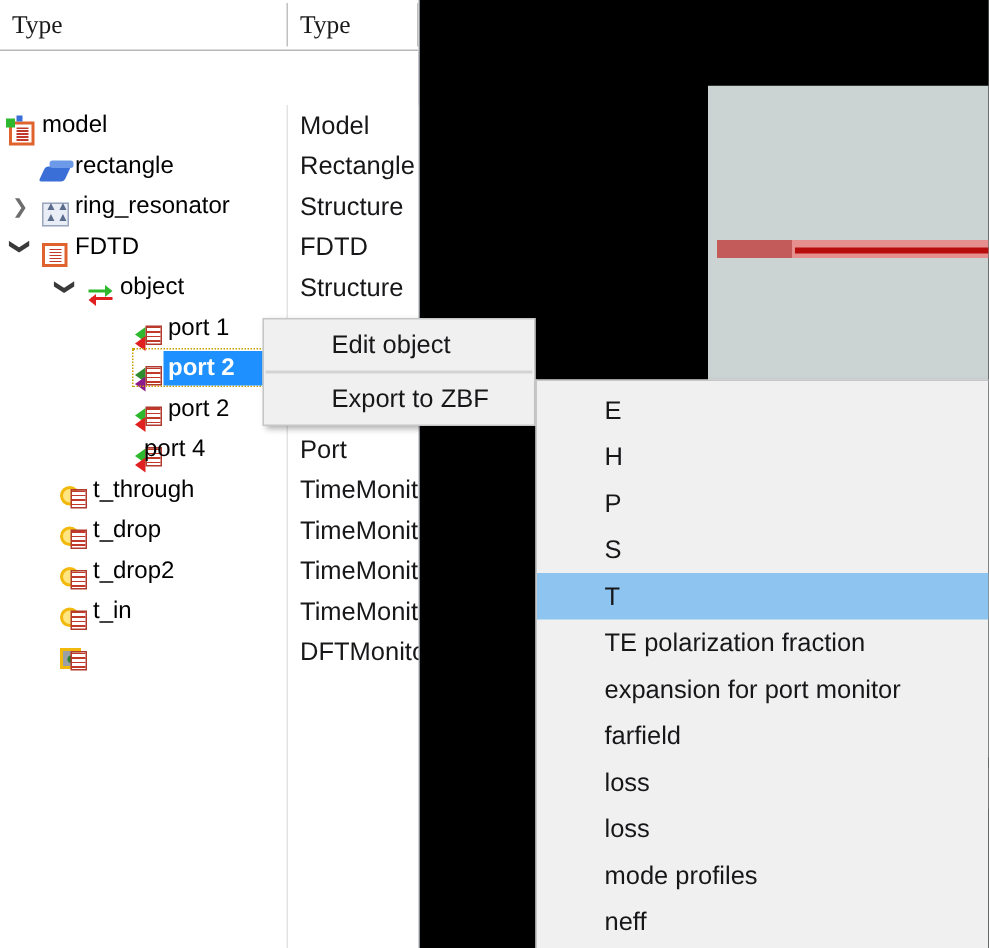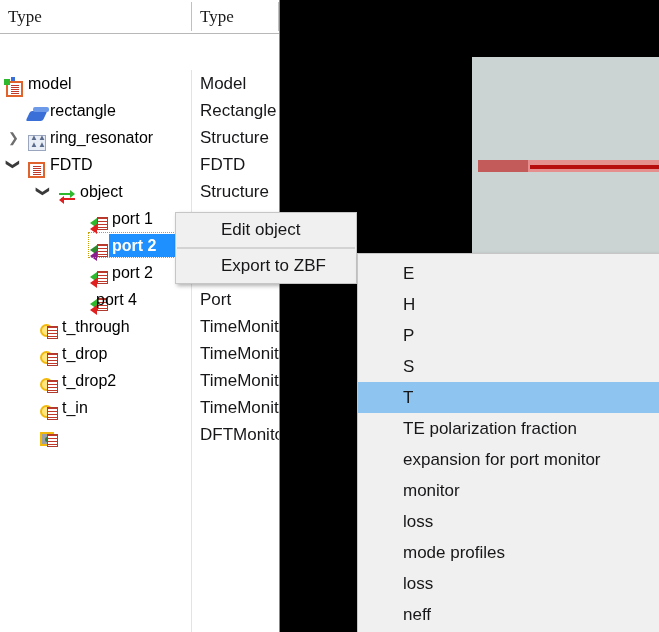--- a/index.html
+++ b/index.html
@@ -357,19 +357,19 @@
 
 <div id="sub-menu">
   <div id="sub-items">
       <div class="sub-item">E</div>
       <div class="sub-item">H</div>
       <div class="sub-item">P</div>
       <div class="sub-item">S</div>
       <div class="sub-item hl">T</div>
       <div class="sub-item">TE polarization fraction</div>
       <div class="sub-item">expansion for port monitor</div>
-      <div class="sub-item">monitor</div>
+      <div class="sub-item">farfield</div>
+      <div class="sub-item">loss</div>
       <div class="sub-item">loss</div>
       <div class="sub-item">mode profiles</div>
-      <div class="sub-item">loss</div>
       <div class="sub-item">neff</div>
     </div>
 </div>
 
 </body></html>

